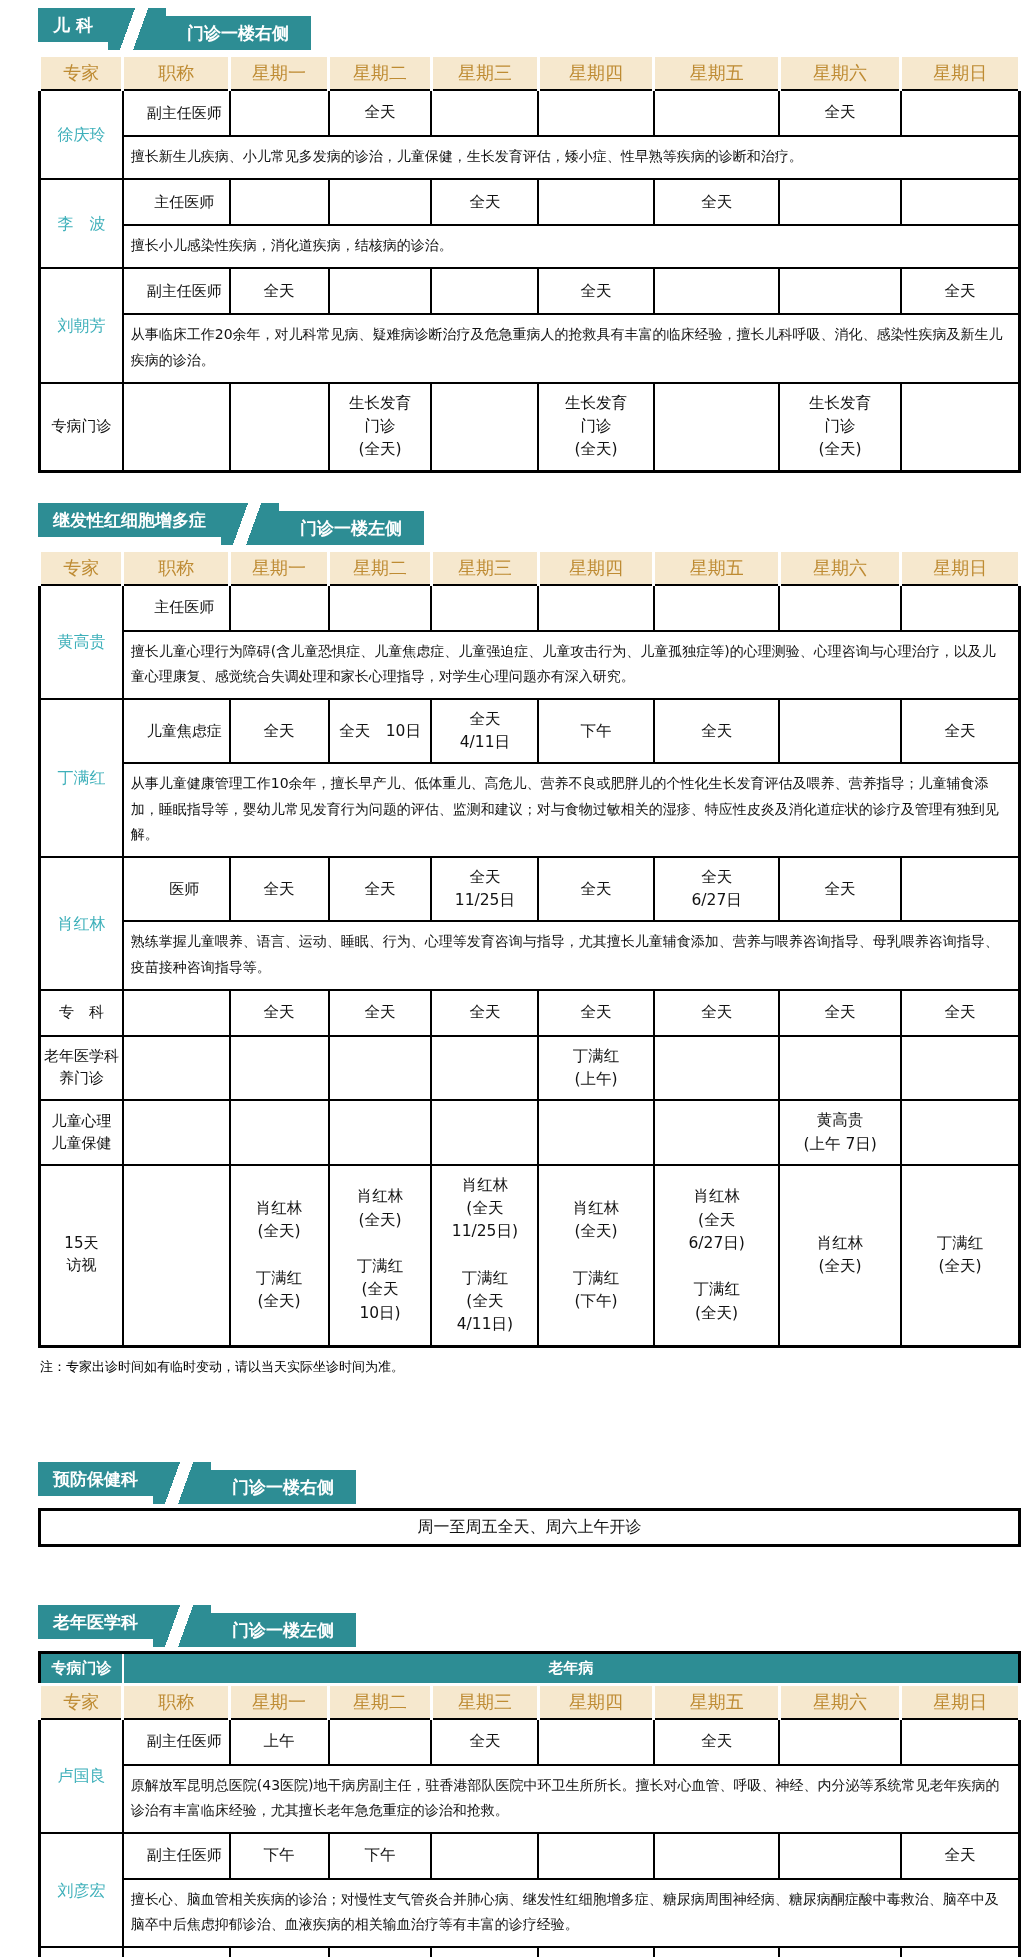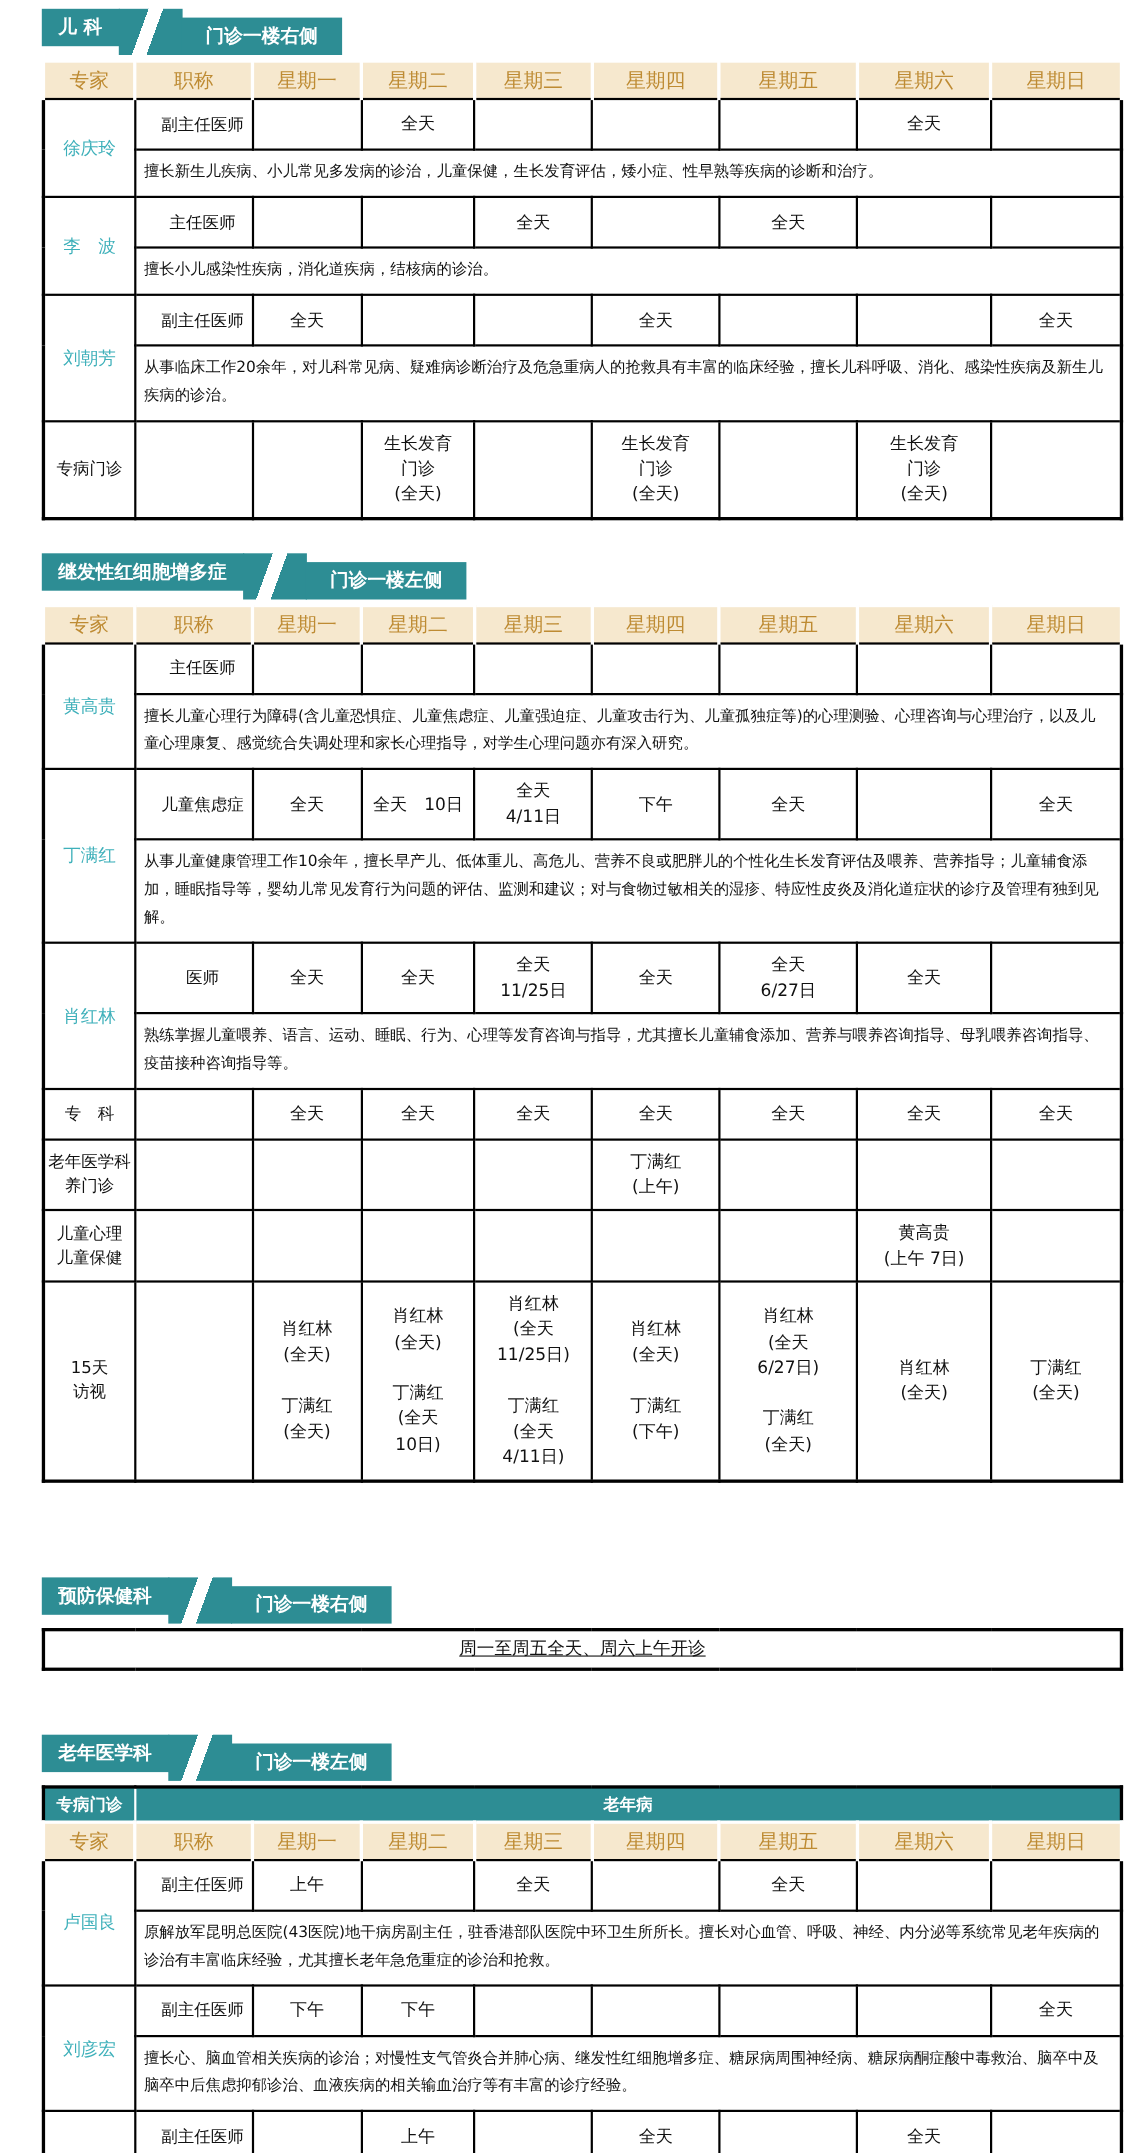--- a/index.html
+++ b/index.html
@@ -42,21 +42,21 @@
   td.name{color:var(--name-text);font-weight:400;font-size:16px;white-space:pre-line;line-height:1.45;}
   td.name.plain{color:#111;font-weight:400;font-size:15px;}
   td.title{font-size:15px;height:46px;padding-left:18px;}
   td.sched{font-size:15.5px;height:46px;white-space:pre-line;line-height:1.5;padding:8px 2px;}
   td.desc{
     text-align:left;font-size:14px;line-height:1.8;padding:7px 10px 9px 7px;
     word-break:normal;overflow-wrap:anywhere;
   }
   tr.subhead td{background:var(--teal);color:#fff;font-weight:700;font-size:15px;height:32px;}
   tr.subhead td.sh-label{border-right:2px solid #fff;}
-  td.msg{font-size:16px;height:36px;padding:6px;text-decoration:underline;}
+  td.msg{font-size:16px;height:36px;padding:6px;}
 
   .note{margin:10px 0 0 2px;font-size:13px;color:#000;}
 </style>
 </head>
 <body>
 
 <div class="page">
 
   <section class="dept-section first">
     <div class="banner">
@@ -296,20 +296,21 @@
 
 丁满红
 (全天)</td>
             <td class="sched">肖红林
 (全天)</td>
             <td class="sched">丁满红
 (全天)</td>
           </tr>
         </tbody>
       </table>
+    <div class="note">注：专家出诊时间如有临时变动，请以当天实际坐诊时间为准。</div>
   </section>
 
   <section class="dept-section gap-lg">
     <div class="banner">
       <span class="b-dept">预防保健科</span>
       <span class="b-wedge"></span>
       <span class="b-loc">门诊一楼右侧</span>
     </div>
     <table>
         <colgroup>

